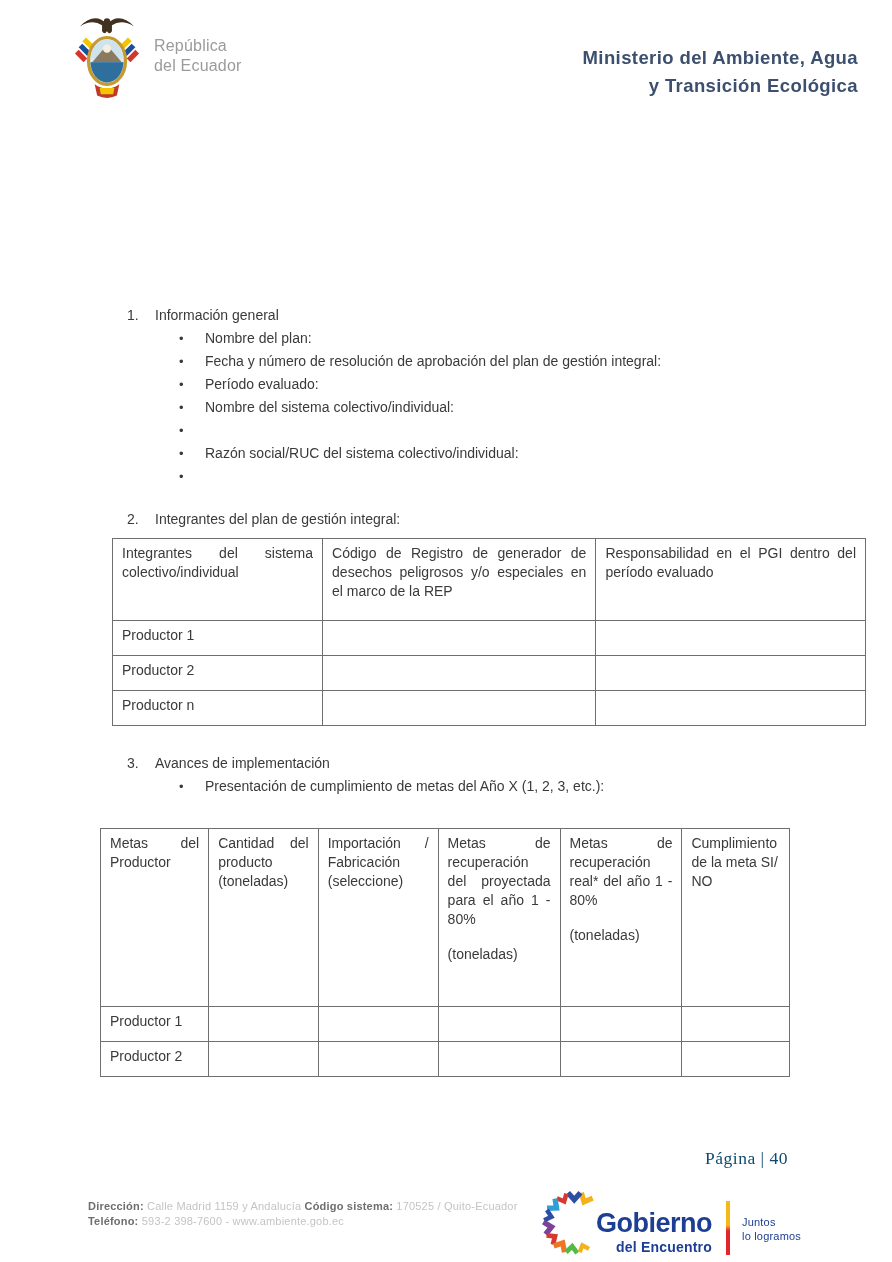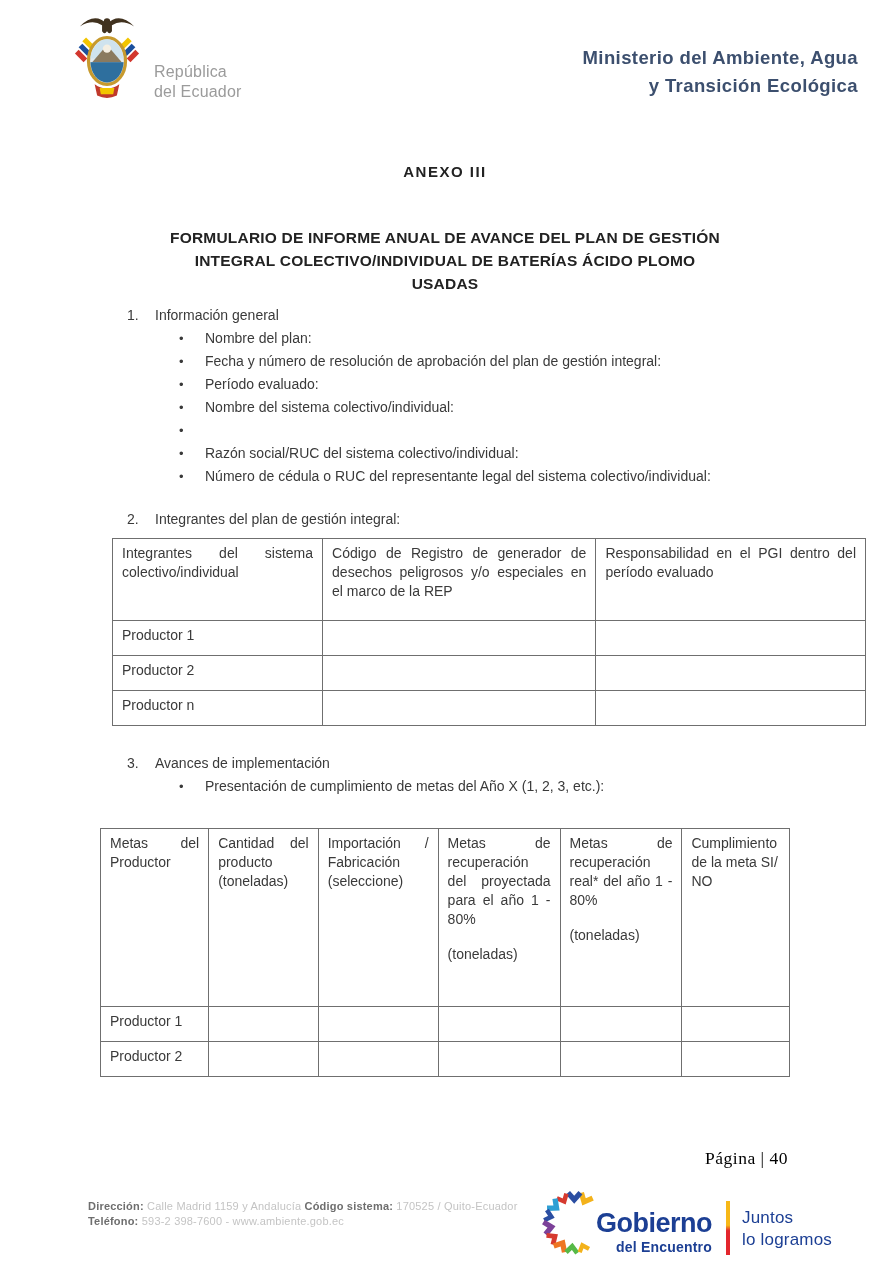--- a/index.html
+++ b/index.html
@@ -9,21 +9,21 @@
     position: relative;
     width: 892px;
     height: 1262px;
     margin: 0 auto;
     background: #ffffff;
     overflow: hidden;
     color: #3a3a3a;
   }
 
   
-  .header-left { position: absolute; top: 10px; left: 70px; display: flex; align-items: flex-end; }
+  .header-left { position: absolute; top: 10px; left: 70px; display: flex; align-items: center; }
   .coat { width: 74px; height: 92px; }
   .republic-label { margin-left: 10px; color: #9b9b9b; font-size: 16px; line-height: 1.25; letter-spacing: 0.2px; }
   .ministry-title {
     position: absolute; top: 44px; right: 34px;
     text-align: right; font-weight: bold; font-size: 18.5px;
     color: #3c4f6e; line-height: 1.5; letter-spacing: 0.4px;
   }
 
   
   .annex-title {
@@ -67,35 +67,35 @@
   .table2 .hrow td { height: 178px; }
   .table2 .brow td { height: 35px; }
   .table2 .trow td { height: 62px; }
   .trow td.rowlabel { font-weight: bold; letter-spacing: 0.3px; }
   .unit { display: block; margin-top: 16px; }
   .break-all { word-break: break-all; }
 
   
   .page-number {
     position: absolute; top: 1148px; right: 104px;
-    font-family: "Liberation Serif", serif; font-size: 17.5px; color: #000000;
+    font-family: "Liberation Serif", serif; font-size: 17.5px; color: #0c4a6e;
     letter-spacing: 0.5px;
   }
   .footer-address {
     position: absolute; top: 1199px; left: 88px;
     font-size: 11px; line-height: 15px; color: #c4c4c4; letter-spacing: 0.2px;
   }
   .footer-address b { color: #6e6e6e; }
   .gov-logo { position: absolute; top: 1182px; left: 538px; display: flex; align-items: center; }
   .chevron-arc { width: 76px; height: 80px; }
   .gov-wordmark { margin-left: -18px; padding-top: 20px; }
   .gov-word { font-size: 27px; font-weight: bold; color: #1c3f94; letter-spacing: -0.5px; line-height: 1; }
   .gov-sub { font-size: 14px; font-weight: bold; color: #1c3f94; text-align: right; margin-top: 2px; letter-spacing: 0.2px; }
   .gov-divider { width: 4px; height: 54px; margin: 12px 12px 0 14px; background: linear-gradient(#f7b817 45%, #e3262d 55%); }
-  .gov-slogan { padding-top: 14px; font-size: 17px; color: #1c3f94; line-height: 1.3; letter-spacing: 0.2px; }
+  .gov-slogan { padding-top: 14px; font-size: 11px; color: #1c3f94; line-height: 1.3; letter-spacing: 0.2px; }
 </style>
 </head>
 <body>
 
 <div class="page">
 
   <div class="header-left">
     <svg class="coat" viewBox="0 0 60 74">
 
       <path d="M8 13 Q20 1 30 11 Q40 1 52 13 Q42 7 34 12 L34 17 Q32 20 30 17 Q28 20 26 17 L26 12 Q18 7 8 13 Z" fill="#41321f"></path>
@@ -128,26 +128,20 @@
       <div>República</div>
       <div>del Ecuador</div>
     </div>
   </div>
 
   <div class="ministry-title">
     <div>Ministerio del Ambiente, Agua</div>
     <div>y Transición Ecológica</div>
   </div>
 
-  <div class="annex-title">ANEXO III</div>
-  <div class="form-title">
-    <div>FORMULARIO DE INFORME ANUAL DE AVANCE DEL PLAN DE GESTIÓN</div>
-    <div>INTEGRAL COLECTIVO/INDIVIDUAL DE BATERÍAS ÁCIDO PLOMO</div>
-    <div>USADAS</div>
-  </div>
 
   <div class="section sec1">
     <div class="sec-head">
       <span class="sec-num">1.</span>
       <span>Información general</span>
     </div>
     <div class="bullets">
       <div class="bullet-item">
         <span class="bullet-dot">•</span>
         <span>Nombre del plan:</span>
@@ -166,21 +160,20 @@
       </div>
       <div class="bullet-item">
         <span class="bullet-dot">•</span>
       </div>
       <div class="bullet-item">
         <span class="bullet-dot">•</span>
         <span>Razón social/RUC del sistema colectivo/individual:</span>
       </div>
       <div class="bullet-item">
         <span class="bullet-dot">•</span>
-        <span>Número de cédula o RUC del representante legal del sistema colectivo/individual:</span>
       </div>
     </div>
   </div>
 
   <div class="section sec2">
     <div class="sec-head">
       <span class="sec-num">2.</span>
       <span>Integrantes del plan de gestión integral:</span>
     </div>
   </div>

